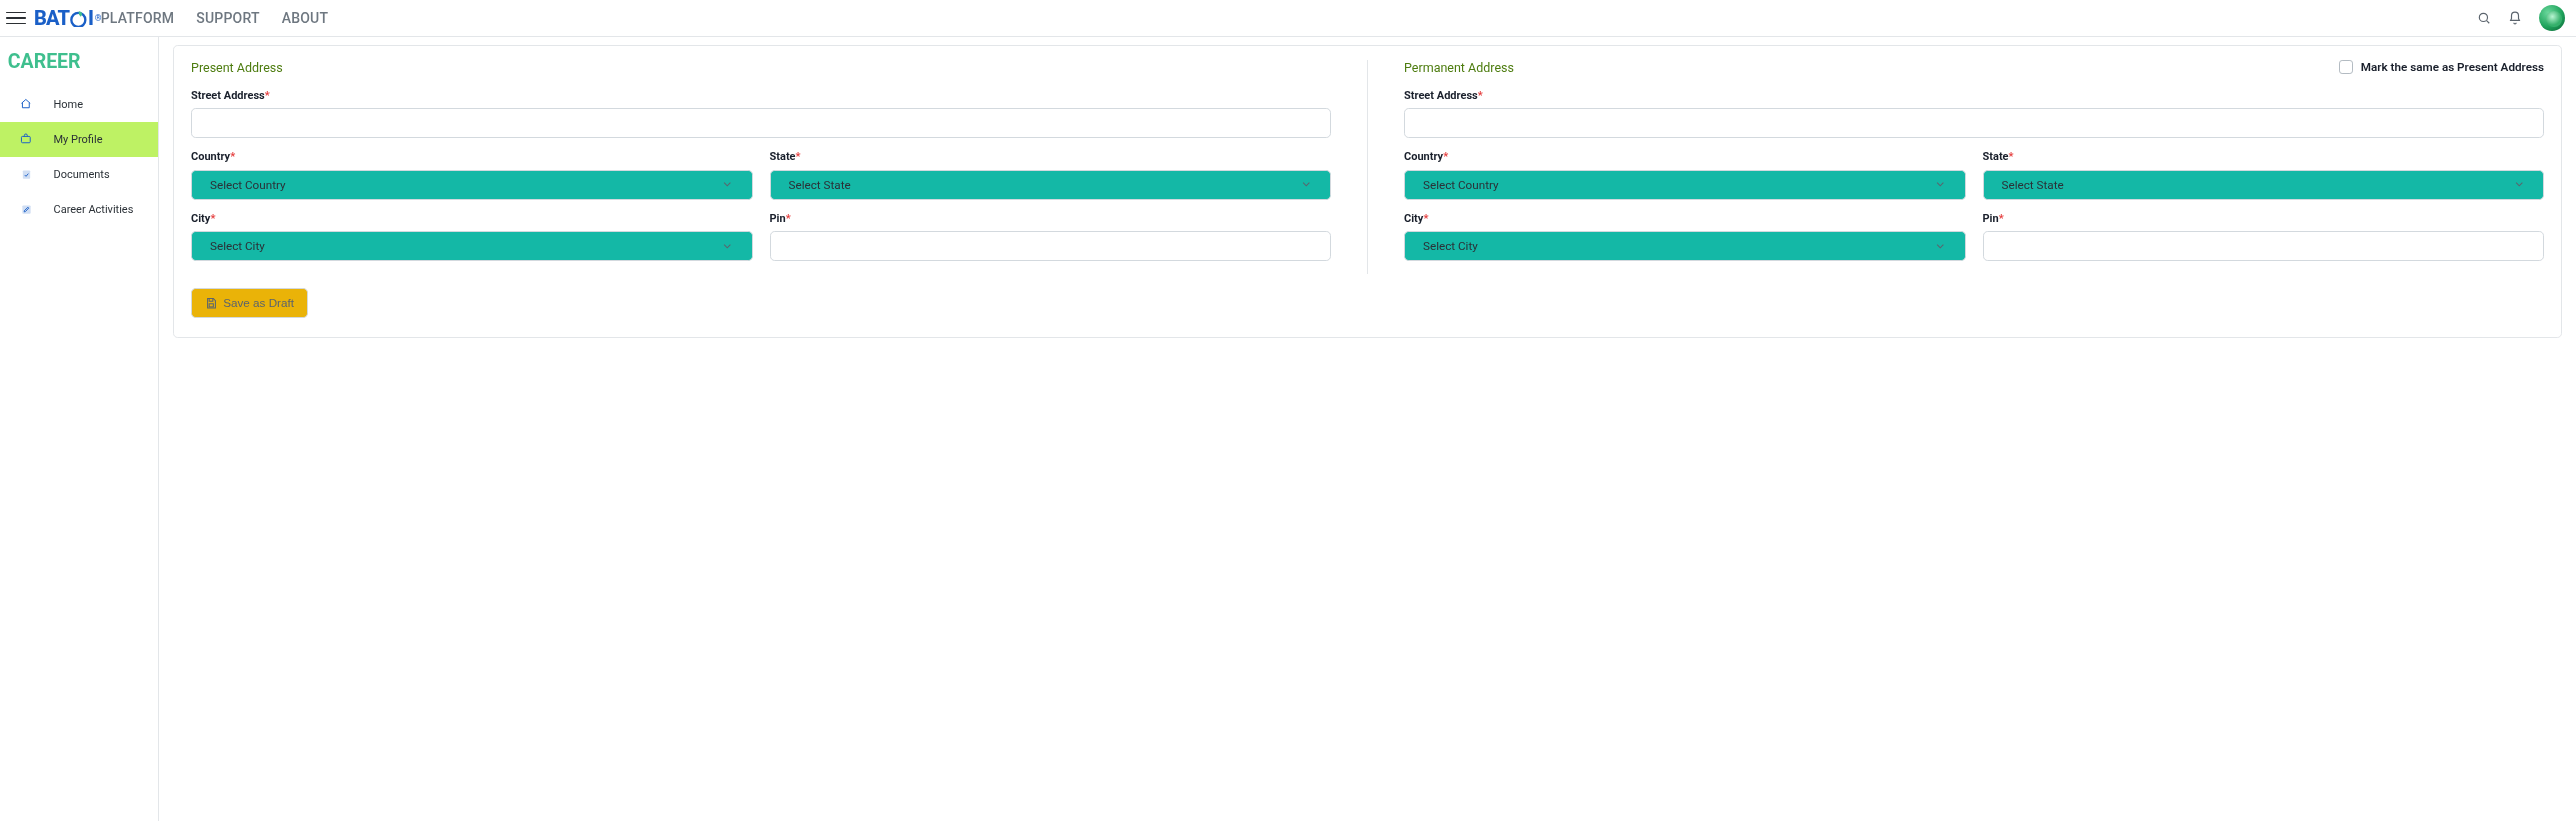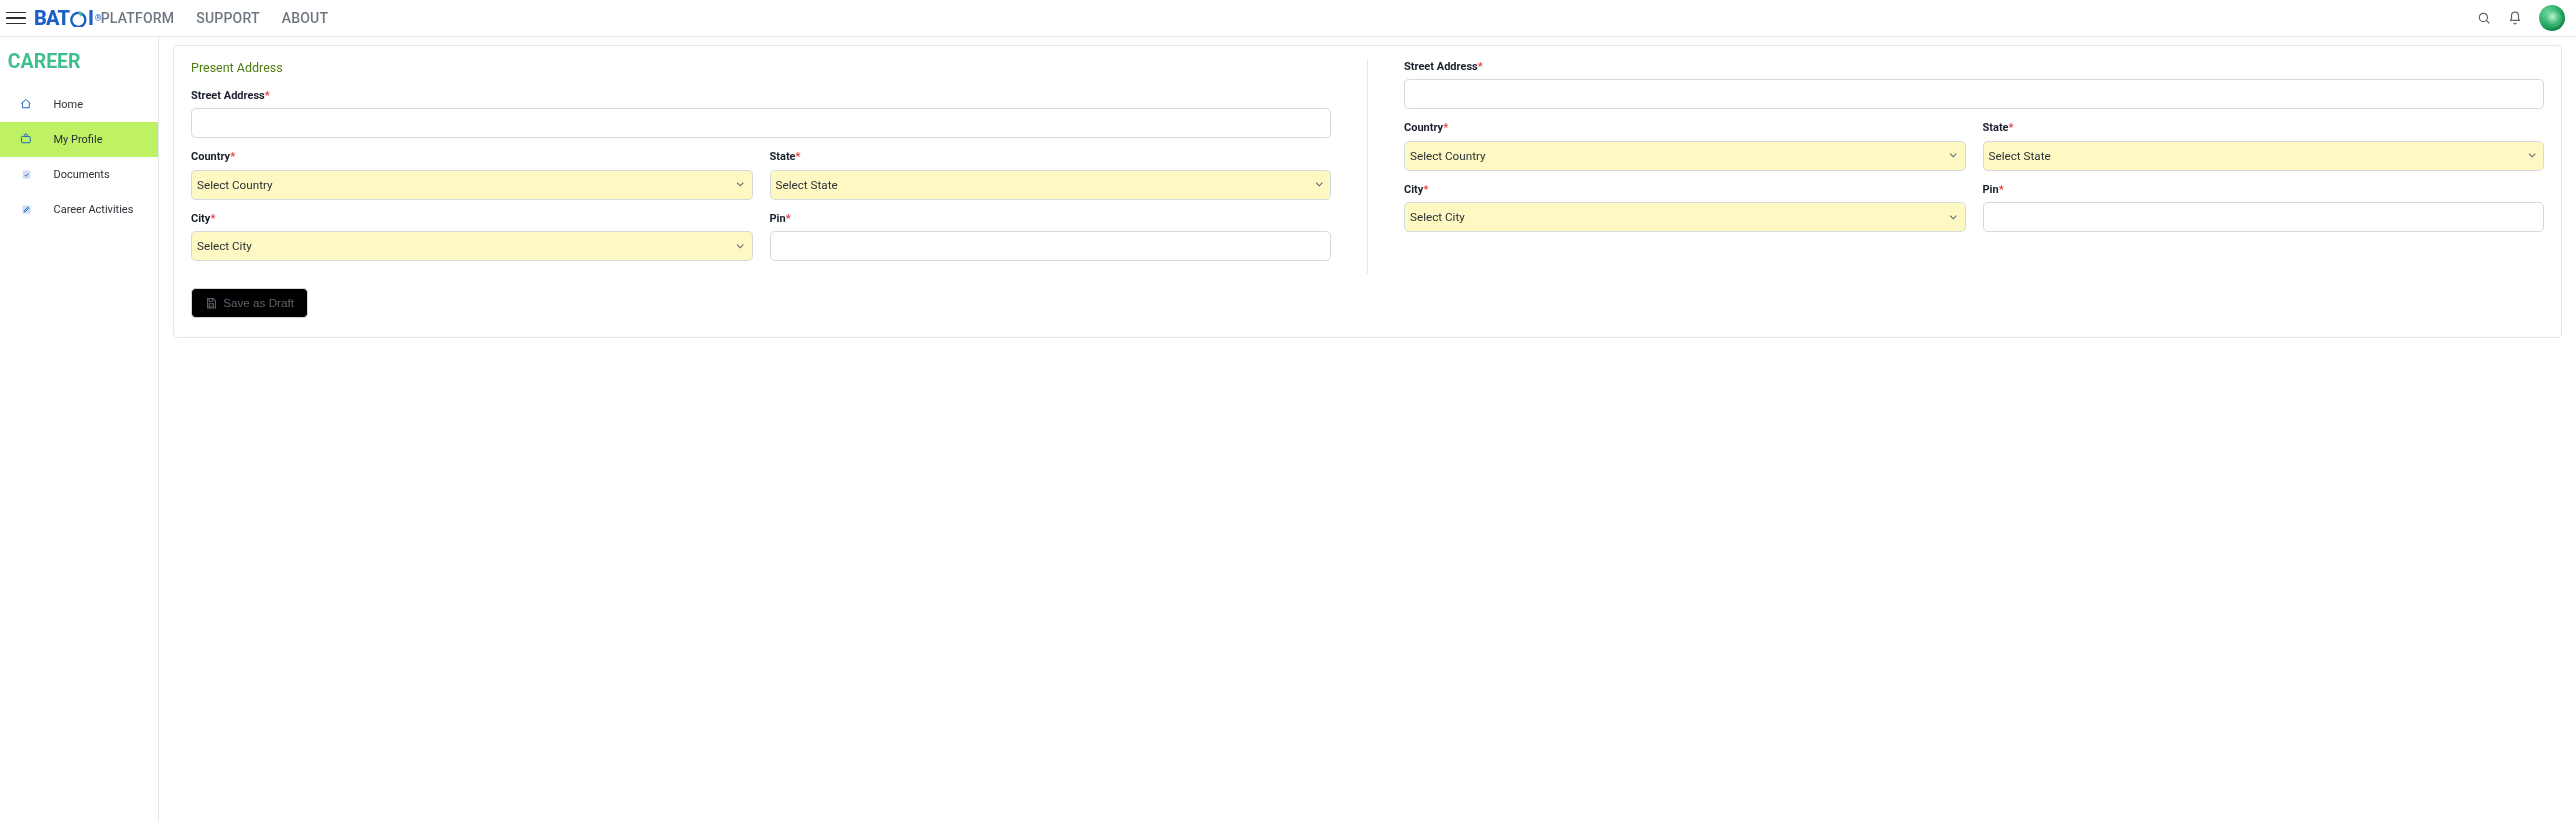--- a/index.html
+++ b/index.html
@@ -117,31 +117,31 @@
   .form-label { font-weight:700; font-size:11px; margin-bottom:6.2px; display:block;}
   .req { color:#e53e3e; }
   .text-input {
     width:100%; height:30px;
     border:0.8px solid #d3d9de; border-radius:4.7px;
     padding: 0 9.3px; font-size:11.7px; background:#fff;
   }
   .select-input {
     width:100%; height:30px;
     border:0.8px solid #d3d9de; border-radius:4.7px;
-    padding: 0 5px; font-size:11.7px; background:#fef9c3;
+    padding: 0 18px; font-size:11.7px; background:#14b8a6;
     display:flex; align-items:center; justify-content:space-between;
     cursor:pointer;
   }
   .select-input span{ color:#2b3137; }
   .chev-svg { color:#5b646d; }
 
   .save-button {
     display:inline-flex; align-items:center; gap:6.2px;
     padding: 6.2px 12.5px; height:30px;
-    border:0.8px solid #d3d9de; background:#000000;
+    border:0.8px solid #d3d9de; background:#eab308;
     border-radius:4.7px; color:#5b646d; font-size:11.7px;
     cursor:pointer; margin-top:14px;
   }
 </style>
 </head>
 <body>
 
 <div class="topbar">
   <div class="hamburger">
     <span></span>
@@ -274,20 +274,27 @@
                 </div>
               </div>
               <div class="form-field">
                 <label class="form-label"><span>Pin</span><span class="req">*</span></label>
                 <input class="text-input" type="text" value="" style="">
               </div>
             </div>
           </div>
 
           <div class="addr-col">
+            <div class="subheader-row">
+              <div class="subheader">Permanent Address</div>
+              <div class="checkbox-row">
+                <span class="checkbox-box"></span>
+                <span class="checkbox-label">Mark the same as Present Address</span>
+              </div>
+            </div>
 
             <div class="form-row">
               <div class="form-field">
                 <label class="form-label"><span>Street Address</span><span class="req">*</span></label>
                 <input class="text-input" type="text" value="" style="">
               </div>
             </div>
 
             <div class="form-row">
               <div class="form-field">

